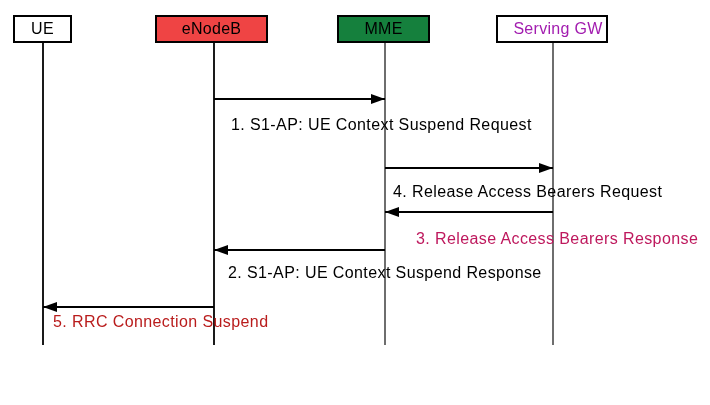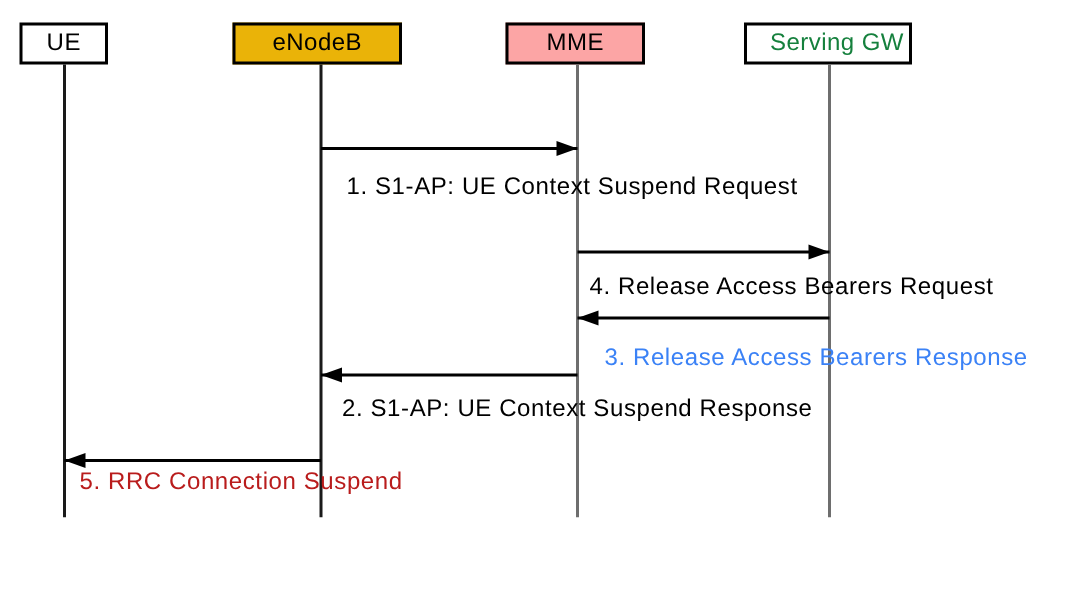--- a/index.html
+++ b/index.html
@@ -66,54 +66,54 @@
 <div class="stage" style="width: 710px; height: 345px; background: rgb(255, 255, 255);">
 
     <div class="actor-group">
       <div class="actor-box" style="left: 13px; top: 15px; width: 59px; border-color: rgb(0, 0, 0); background: rgb(255, 255, 255);">
         <span class="actor-label" style="color: rgb(0, 0, 0);">UE</span>
       </div>
       <div class="lifeline" style="left: 42px; top: 43px; height: 350px; background: rgb(26, 26, 26);"></div>
     </div>
 
     <div class="actor-group">
-      <div class="actor-box" style="left: 155px; top: 15px; width: 113px; border-color: rgb(0, 0, 0); background: #eab308;">
+      <div class="actor-box" style="left: 155px; top: 15px; width: 113px; border-color: rgb(0, 0, 0); background: #ef4444;">
         <span class="actor-label" style="color: rgb(0, 0, 0);">eNodeB</span>
       </div>
       <div class="lifeline" style="left: 213px; top: 43px; height: 350px; background: rgb(26, 26, 26);"></div>
     </div>
 
     <div class="actor-group">
-      <div class="actor-box" style="left: 337px; top: 15px; width: 93px; border-color: rgb(0, 0, 0); background: #fca5a5;">
+      <div class="actor-box" style="left: 337px; top: 15px; width: 93px; border-color: rgb(0, 0, 0); background: #15803d;">
         <span class="actor-label" style="color: rgb(0, 0, 0);">MME</span>
       </div>
       <div class="lifeline" style="left: 384px; top: 43px; height: 350px; background: rgb(110, 110, 110);"></div>
     </div>
 
     <div class="actor-group">
       <div class="actor-box" style="left: 496px; top: 15px; width: 112px; border-color: rgb(0, 0, 0); background: rgb(255, 255, 255);">
-        <span class="actor-label" style="color: #15803d; margin-left: 12px;">Serving GW</span>
+        <span class="actor-label" style="color: #a21caf; margin-left: 12px;">Serving GW</span>
       </div>
       <div class="lifeline" style="left: 552px; top: 43px; height: 350px; background: rgb(110, 110, 110);"></div>
     </div>
 
     <div class="message-group">
       <div class="msg-label" style="left: 231px; top: 73px; color: rgb(0, 0, 0);">1. S1-AP: UE Context Suspend Request</div>
       <div class="msg-line" style="left: 214px; top: 98px; width: 171px; background: rgb(0, 0, 0);"></div>
       <div class="arrowhead dir-right" style="top: 94px; left: 371px; border-left-color: rgb(0, 0, 0);"></div>
     </div>
 
     <div class="message-group">
       <div class="msg-label" style="left: 393px; top: 140px; color: rgb(0, 0, 0);">4. Release Access Bearers Request</div>
       <div class="msg-line" style="left: 385px; top: 167px; width: 168px; background: rgb(0, 0, 0);"></div>
       <div class="arrowhead dir-right" style="top: 163px; left: 539px; border-left-color: rgb(0, 0, 0);"></div>
     </div>
 
     <div class="message-group">
-      <div class="msg-label" style="left: 403px; top: 187px; color: #3b82f6;">3. Release Access Bearers Response</div>
+      <div class="msg-label" style="left: 416px; top: 187px; color: #be185d;">3. Release Access Bearers Response</div>
       <div class="msg-line" style="left: 385px; top: 211px; width: 168px; background: rgb(0, 0, 0);"></div>
       <div class="arrowhead dir-left" style="top: 207px; left: 385px; border-right-color: rgb(0, 0, 0);"></div>
     </div>
 
     <div class="message-group">
       <div class="msg-label" style="left: 228px; top: 221px; color: rgb(0, 0, 0);">2. S1-AP: UE Context Suspend Response</div>
       <div class="msg-line" style="left: 214px; top: 249px; width: 171px; background: rgb(0, 0, 0);"></div>
       <div class="arrowhead dir-left" style="top: 245px; left: 214px; border-right-color: rgb(0, 0, 0);"></div>
     </div>
 

